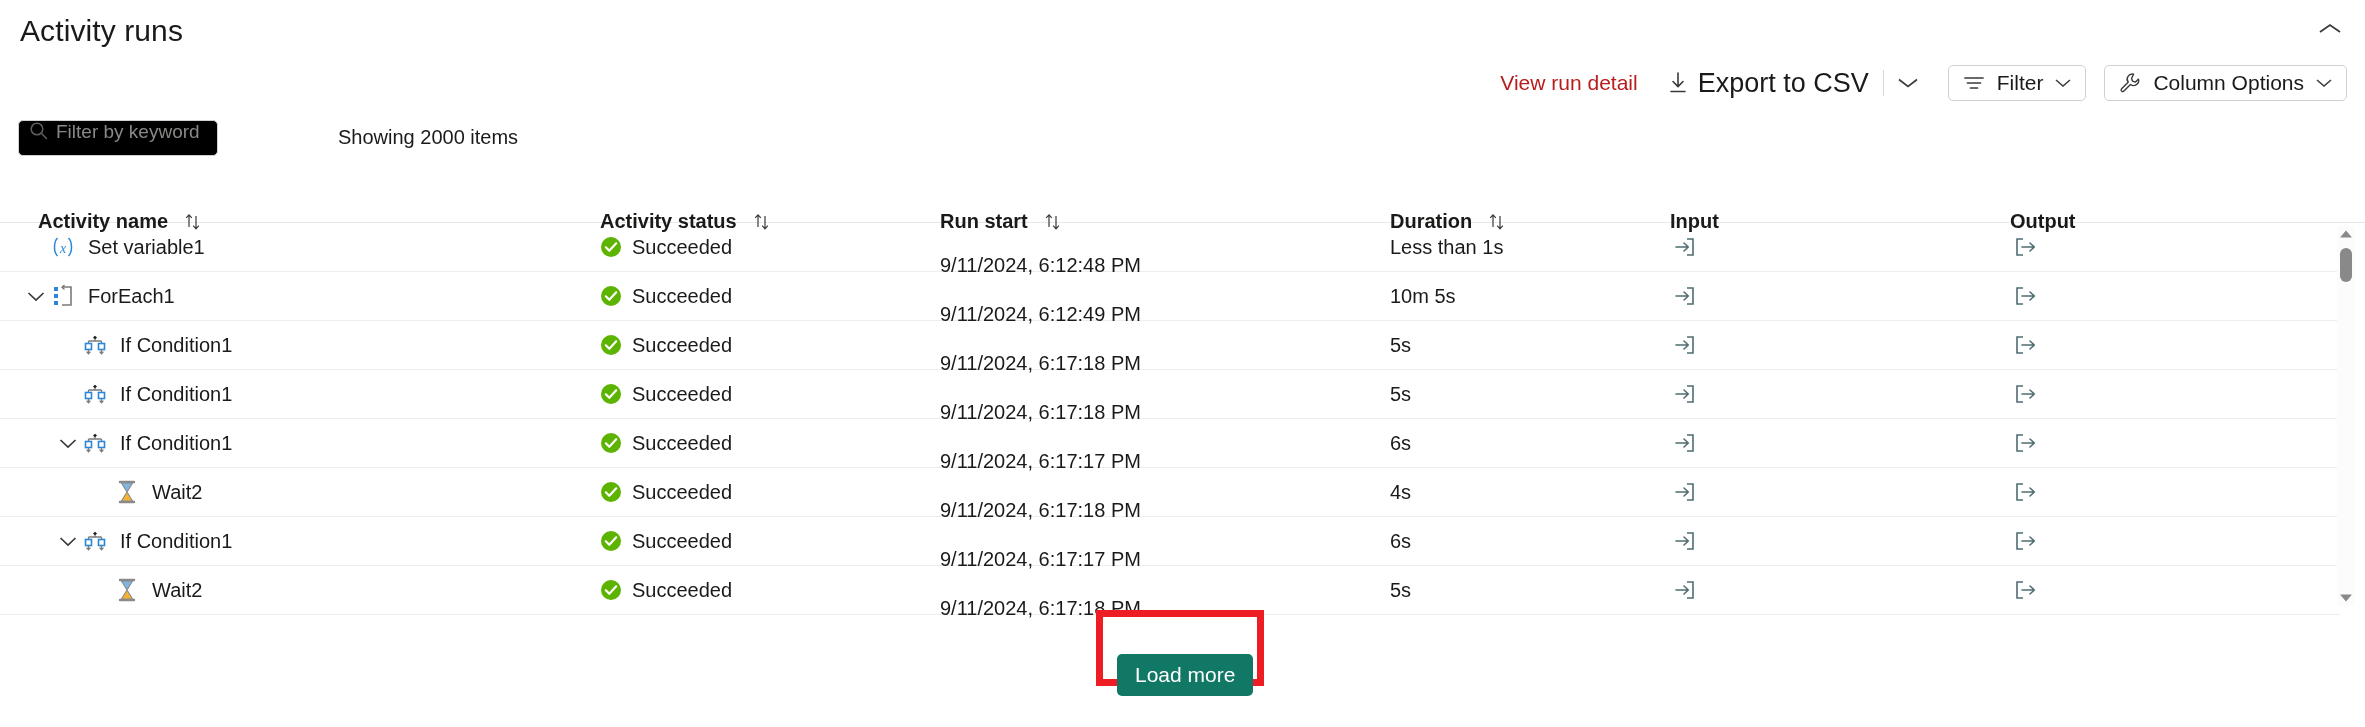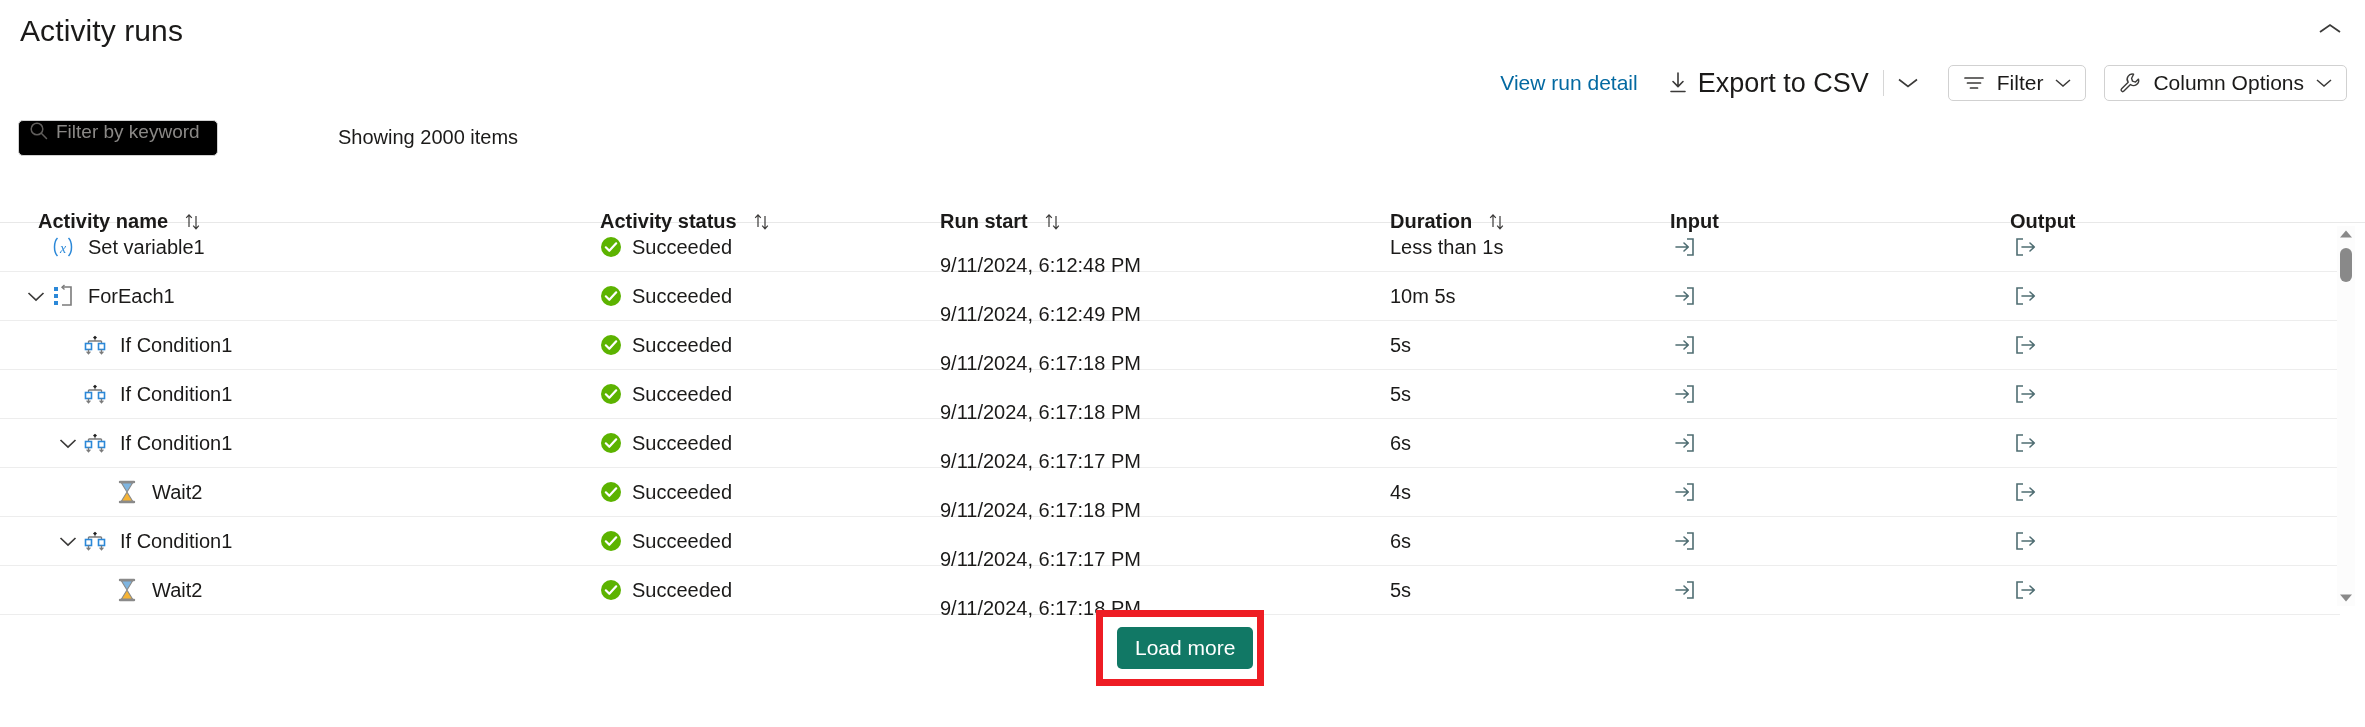--- a/index.html
+++ b/index.html
@@ -49,21 +49,21 @@
     position: absolute;
     right: 18px;
     top: 58px;
     height: 50px;
     display: flex;
     align-items: center;
     gap: 0;
   }
   .link-btn {
     font-size: 21px;
-    color: #0369a1;
+    color: #b91c1c;
     padding: 0 14px;
     cursor: pointer;
     white-space: nowrap;
   }
   .export-group {
     display: flex;
     align-items: center;
     height: 44px;
     margin-left: 8px;
   }
@@ -260,21 +260,21 @@
     top: 610px;
     width: 168px;
     height: 76px;
     border: 7px solid #ee1d24;
     box-sizing: border-box;
     background: transparent;
   }
   .loadmore {
     position: absolute;
     left: 1117px;
-    top: 627px;
+    top: 654px;
     height: 42px;
     padding: 0 18px;
     background: #117865;
     color: #ffffff;
     border: none;
     border-radius: 5px;
     font-size: 21px;
     font-family: "Liberation Sans", sans-serif;
     cursor: pointer;
     display: flex;

